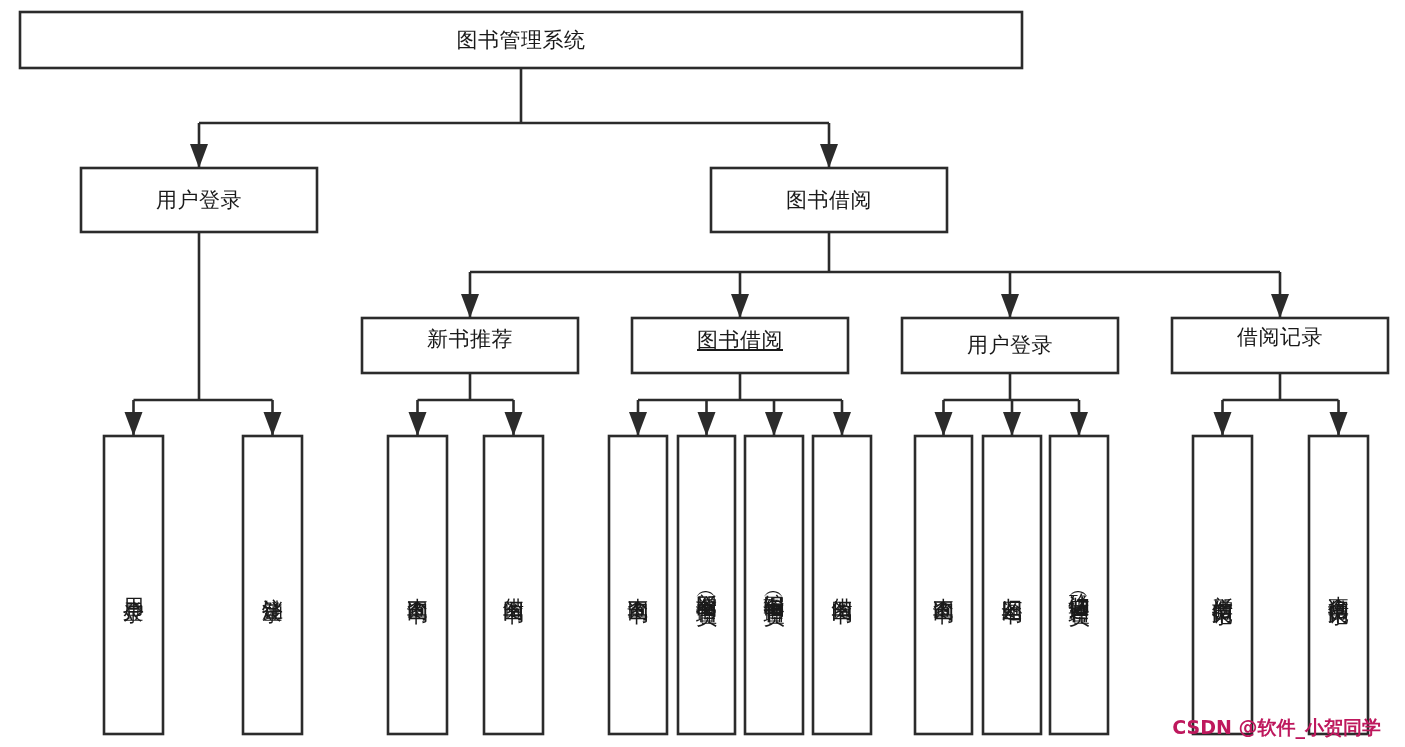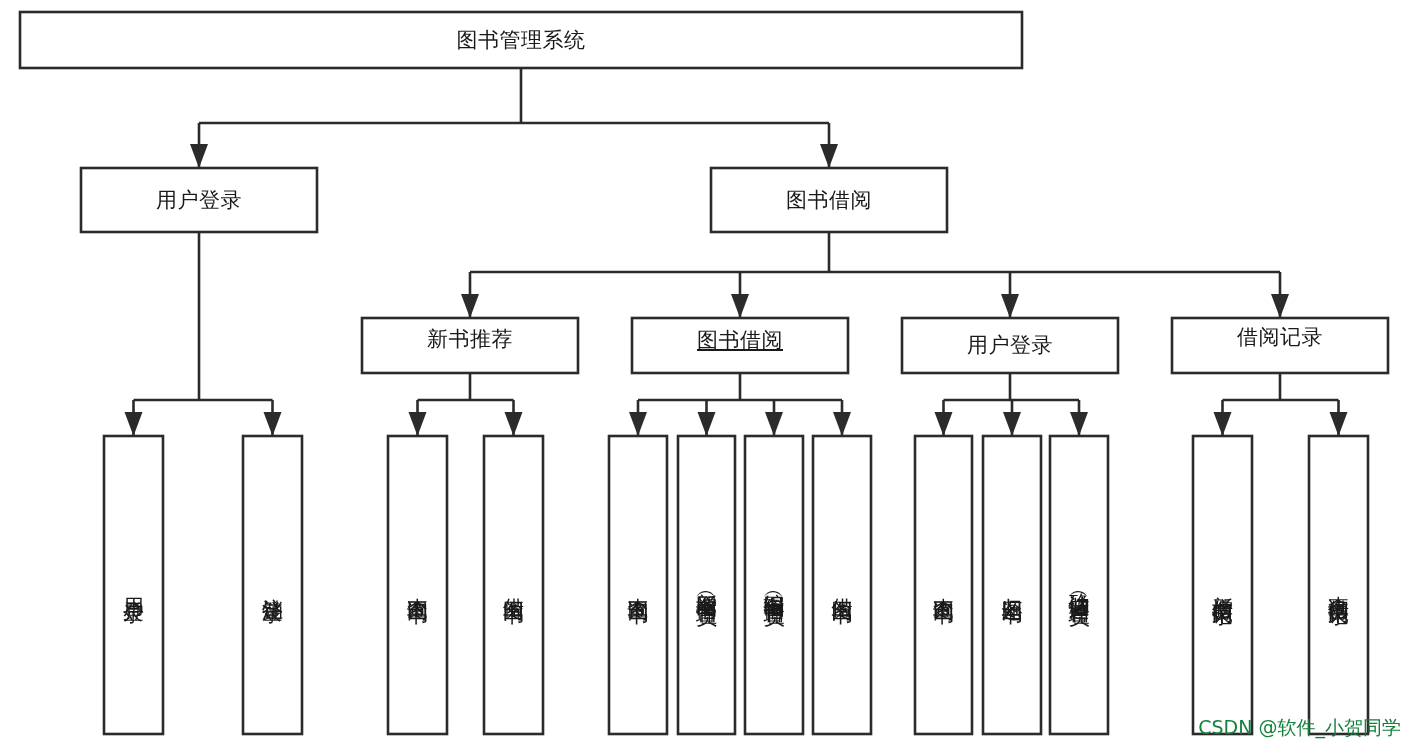--- a/index.html
+++ b/index.html
@@ -54,27 +54,28 @@
   }
   .node-label.vertical {
     writing-mode: vertical-rl;
     text-orientation: upright;
     font-size: 21px;
     line-height: 1.05;
     letter-spacing: 2px;
   }
   .watermark {
     position: absolute;
-    right: 4px;
+    right: 24px;
     bottom: 6px;
     font-size: 19px;
-    color: #15803d;
+    color: #be185d;
     font-family: "DejaVu Sans", "Liberation Sans", sans-serif;
     white-space: nowrap;
     pointer-events: none;
+    font-weight: bold;
   }
 </style>
 </head>
 <body>
 
 <div id="diagram-root">
   <svg class="diagram-canvas" viewBox="0 0 1405 747">
     <g id="connector-layer">
         <line class="connector" x1="521" y1="68" x2="521" y2="123"></line>
         <line class="connector" x1="199" y1="123" x2="829" y2="123"></line>

